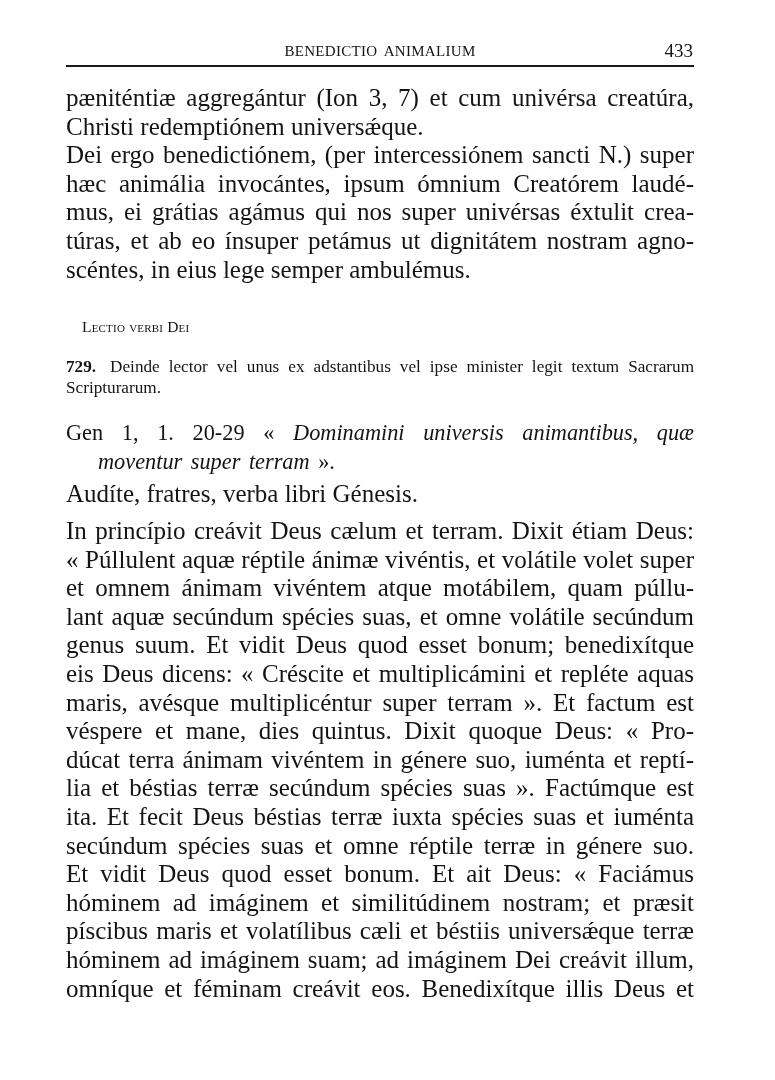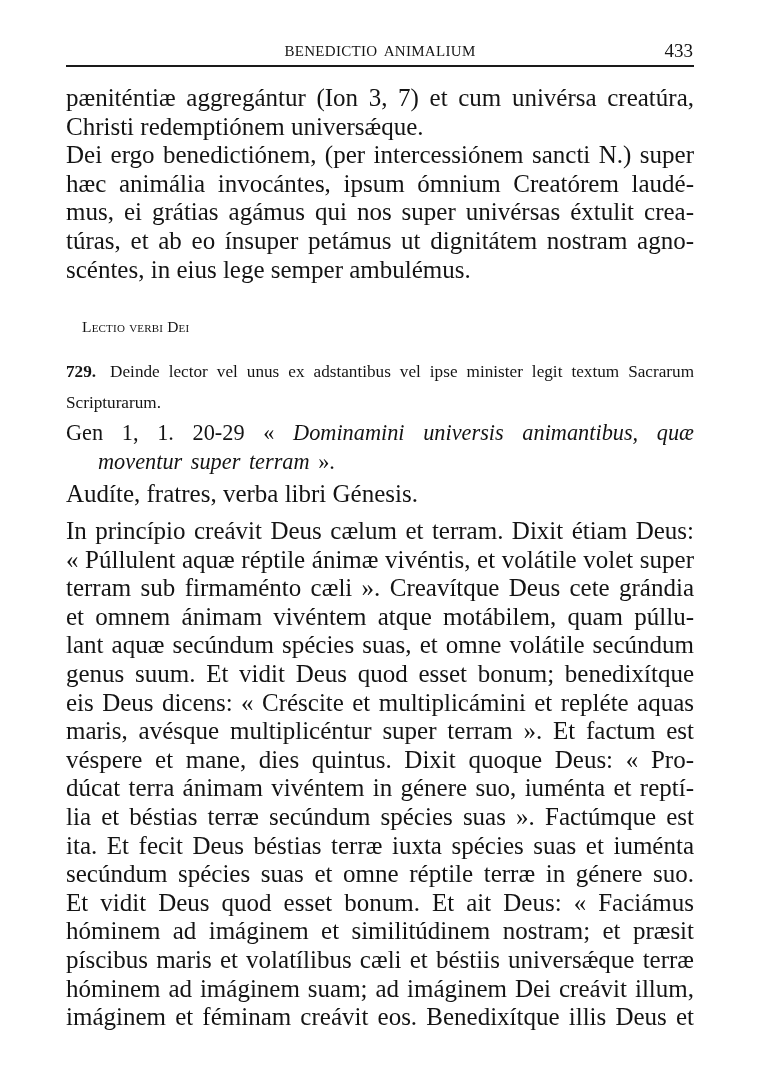--- a/index.html
+++ b/index.html
@@ -72,21 +72,21 @@
     font-size: 15.5px;
     font-variant: small-caps;
     letter-spacing: 0.2px;
   }
   .rubric {
     position: absolute;
     top: 356px;
     left: 0;
     width: 628px;
     font-size: 17.2px;
-    line-height: 31px;
+    line-height: 21px;
     text-align: justify;
     text-align-last: left;
   }
   .rubric .num {
     font-weight: bold;
     margin-right: 14px;
   }
   .citation {
     position: absolute;
     top: 418px;
@@ -158,31 +158,30 @@
     <span class="line2"><span>moventur super terram</span> <span style="font-style:normal">».</span></span>
   </div>
 
   <div class="body-text announce">
     <span class="line last">Audíte, fratres, verba libri Génesis.</span>
   </div>
 
   <div class="body-text reading">
     <span class="line">In princípio creávit Deus cælum et terram. Dixit étiam Deus:</span>
     <span class="line">« Púllulent aquæ réptile ánimæ vivéntis, et volátile volet super</span>
-    <span class="line">terram sub firmaménto cæli ». Creavítque Deus cete grándia</span>
     <span class="line">et omnem ánimam vivéntem atque motábilem, quam púllu-</span>
     <span class="line">lant aquæ secúndum spécies suas, et omne volátile secúndum</span>
     <span class="line">genus suum. Et vidit Deus quod esset bonum; benedixítque</span>
     <span class="line">eis Deus dicens: « Créscite et multiplicámini et repléte aquas</span>
     <span class="line">maris, avésque multiplicéntur super terram ». Et factum est</span>
     <span class="line">véspere et mane, dies quintus. Dixit quoque Deus: « Pro-</span>
     <span class="line">dúcat terra ánimam vivéntem in génere suo, iuménta et reptí-</span>
     <span class="line">lia et béstias terræ secúndum spécies suas ». Factúmque est</span>
     <span class="line">ita. Et fecit Deus béstias terræ iuxta spécies suas et iuménta</span>
     <span class="line">secúndum spécies suas et omne réptile terræ in génere suo.</span>
     <span class="line">Et vidit Deus quod esset bonum. Et ait Deus: « Faciámus</span>
     <span class="line">hóminem ad imáginem et similitúdinem nostram; et præsit</span>
     <span class="line">píscibus maris et volatílibus cæli et béstiis universǽque terræ</span>
     <span class="line">hóminem ad imáginem suam; ad imáginem Dei creávit illum,</span>
-    <span class="line">imáginem et féminam creávit eos. Benedixítque illis Deus et</span>
+    <span class="line">omníque et féminam creávit eos. Benedixítque illis Deus et</span>
   </div>
 
 </div>
 
 </body></html>

